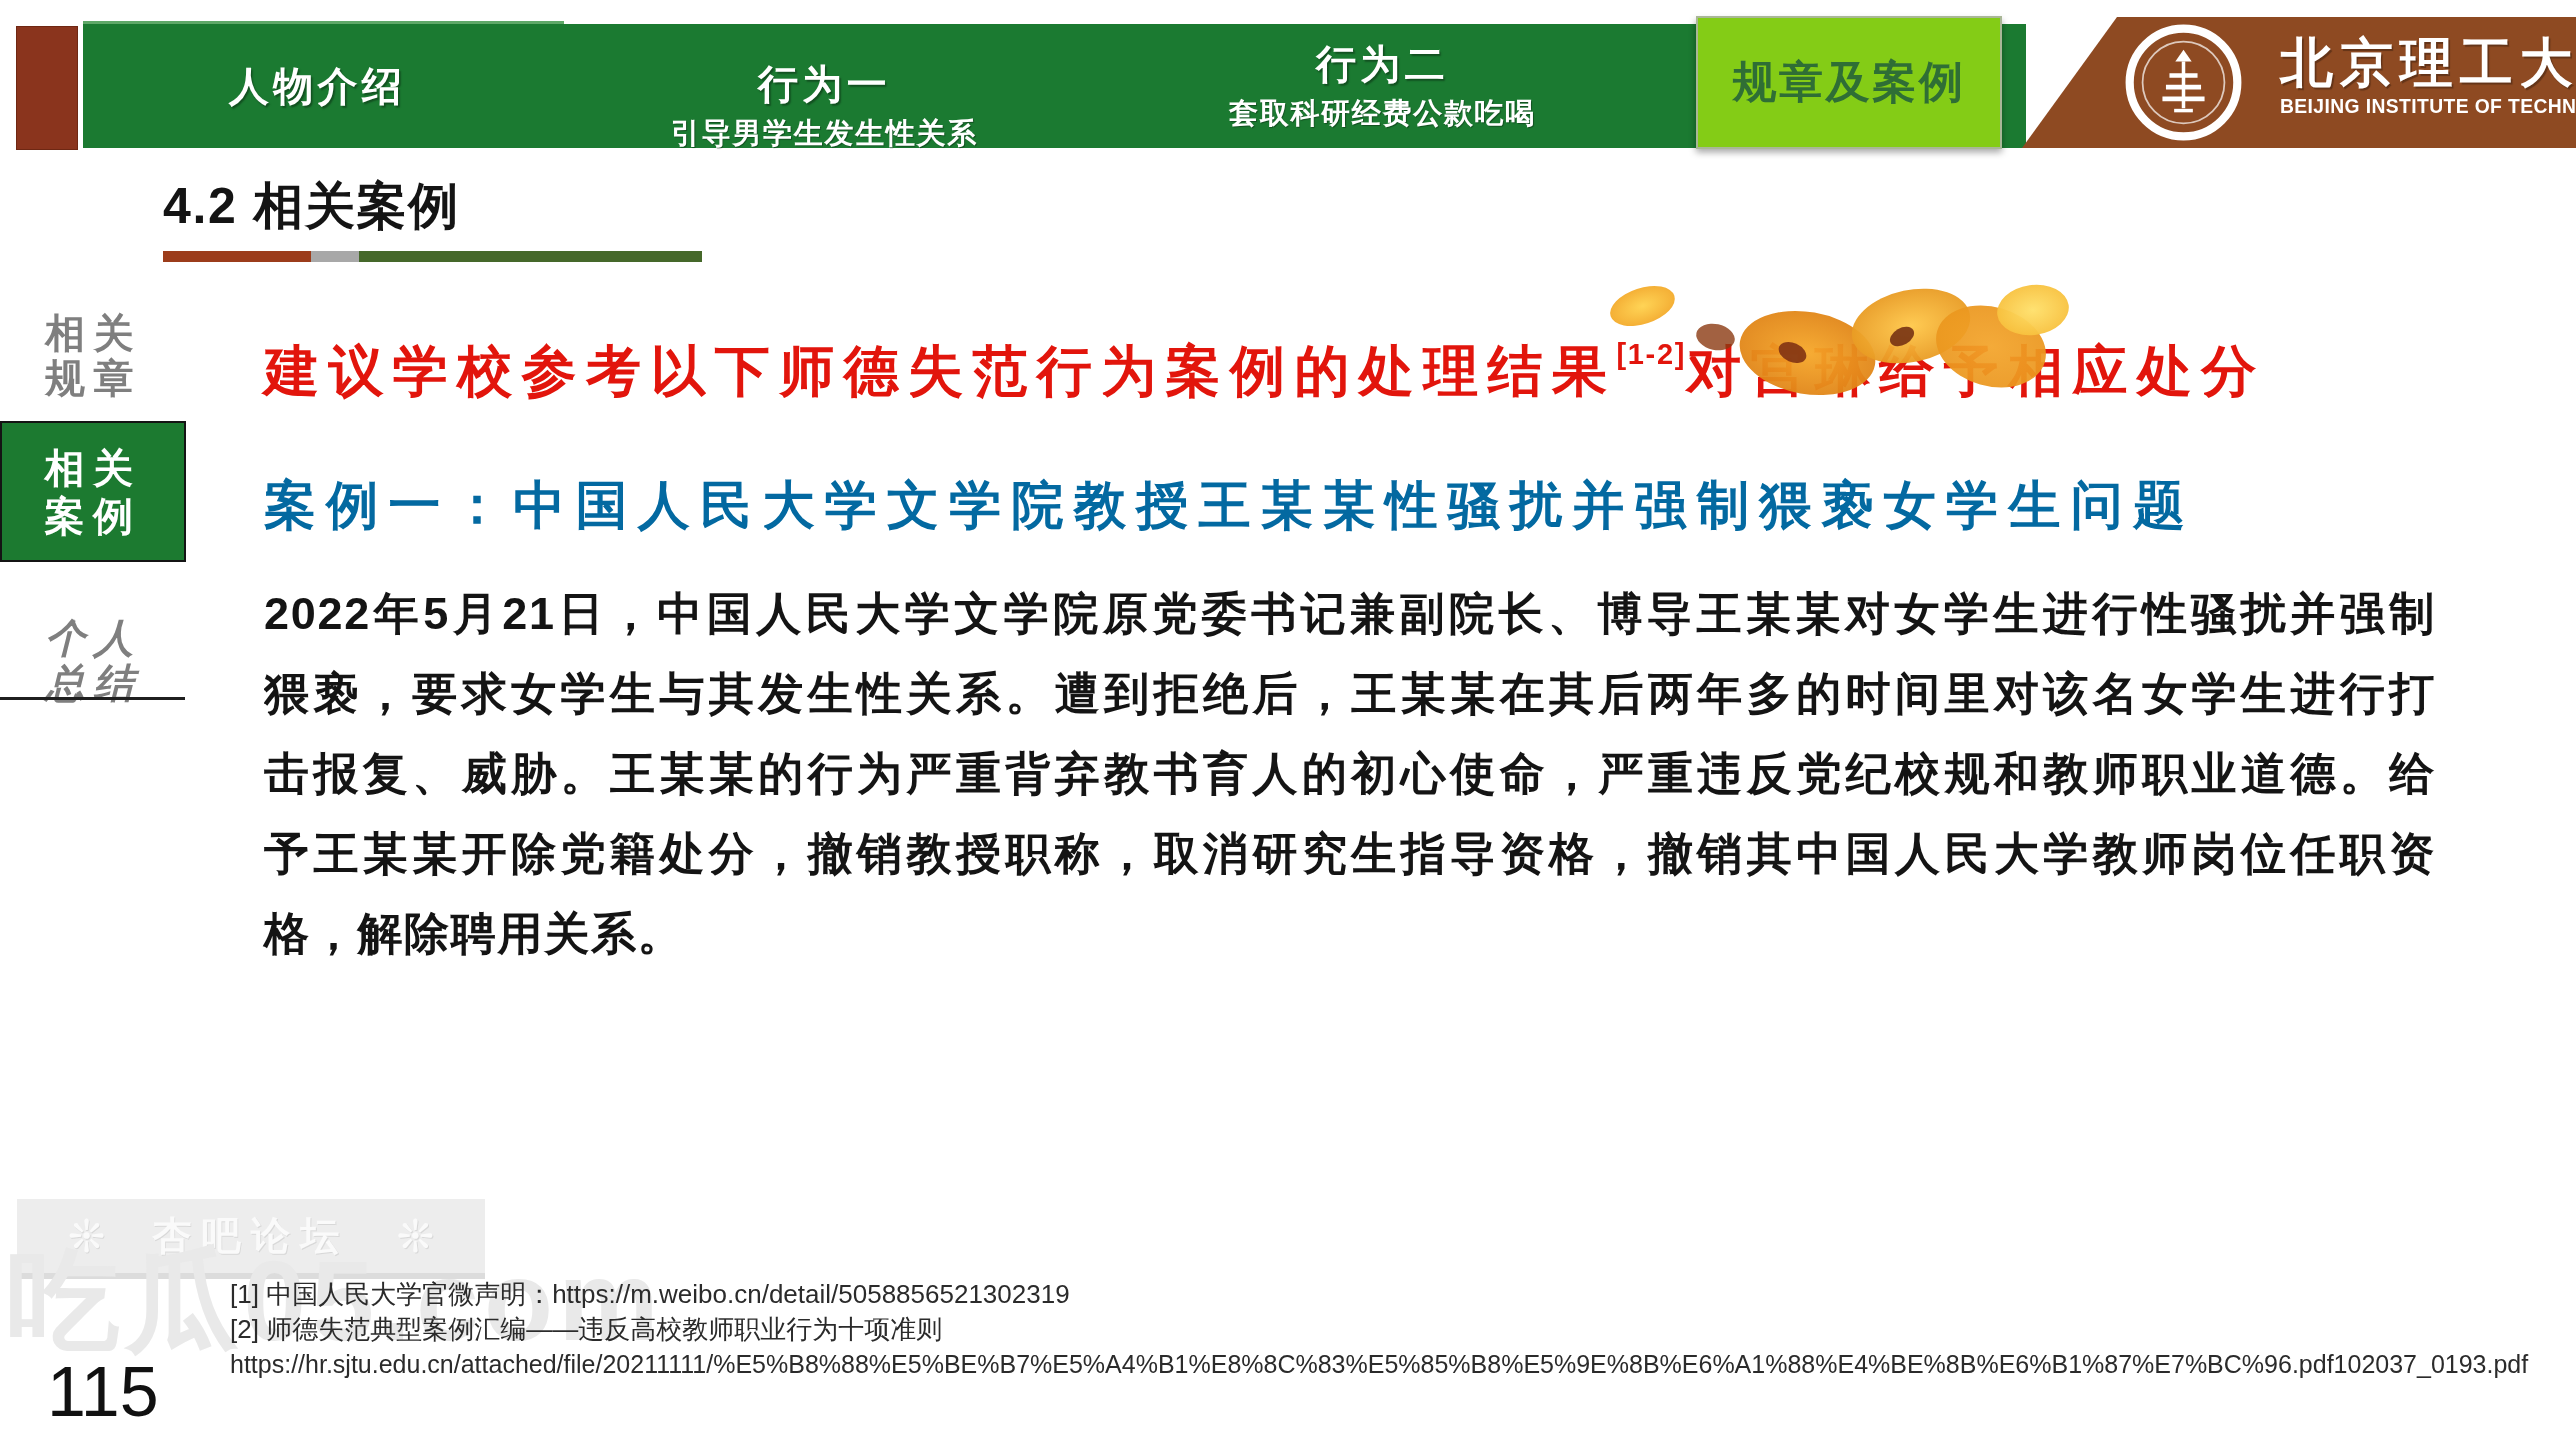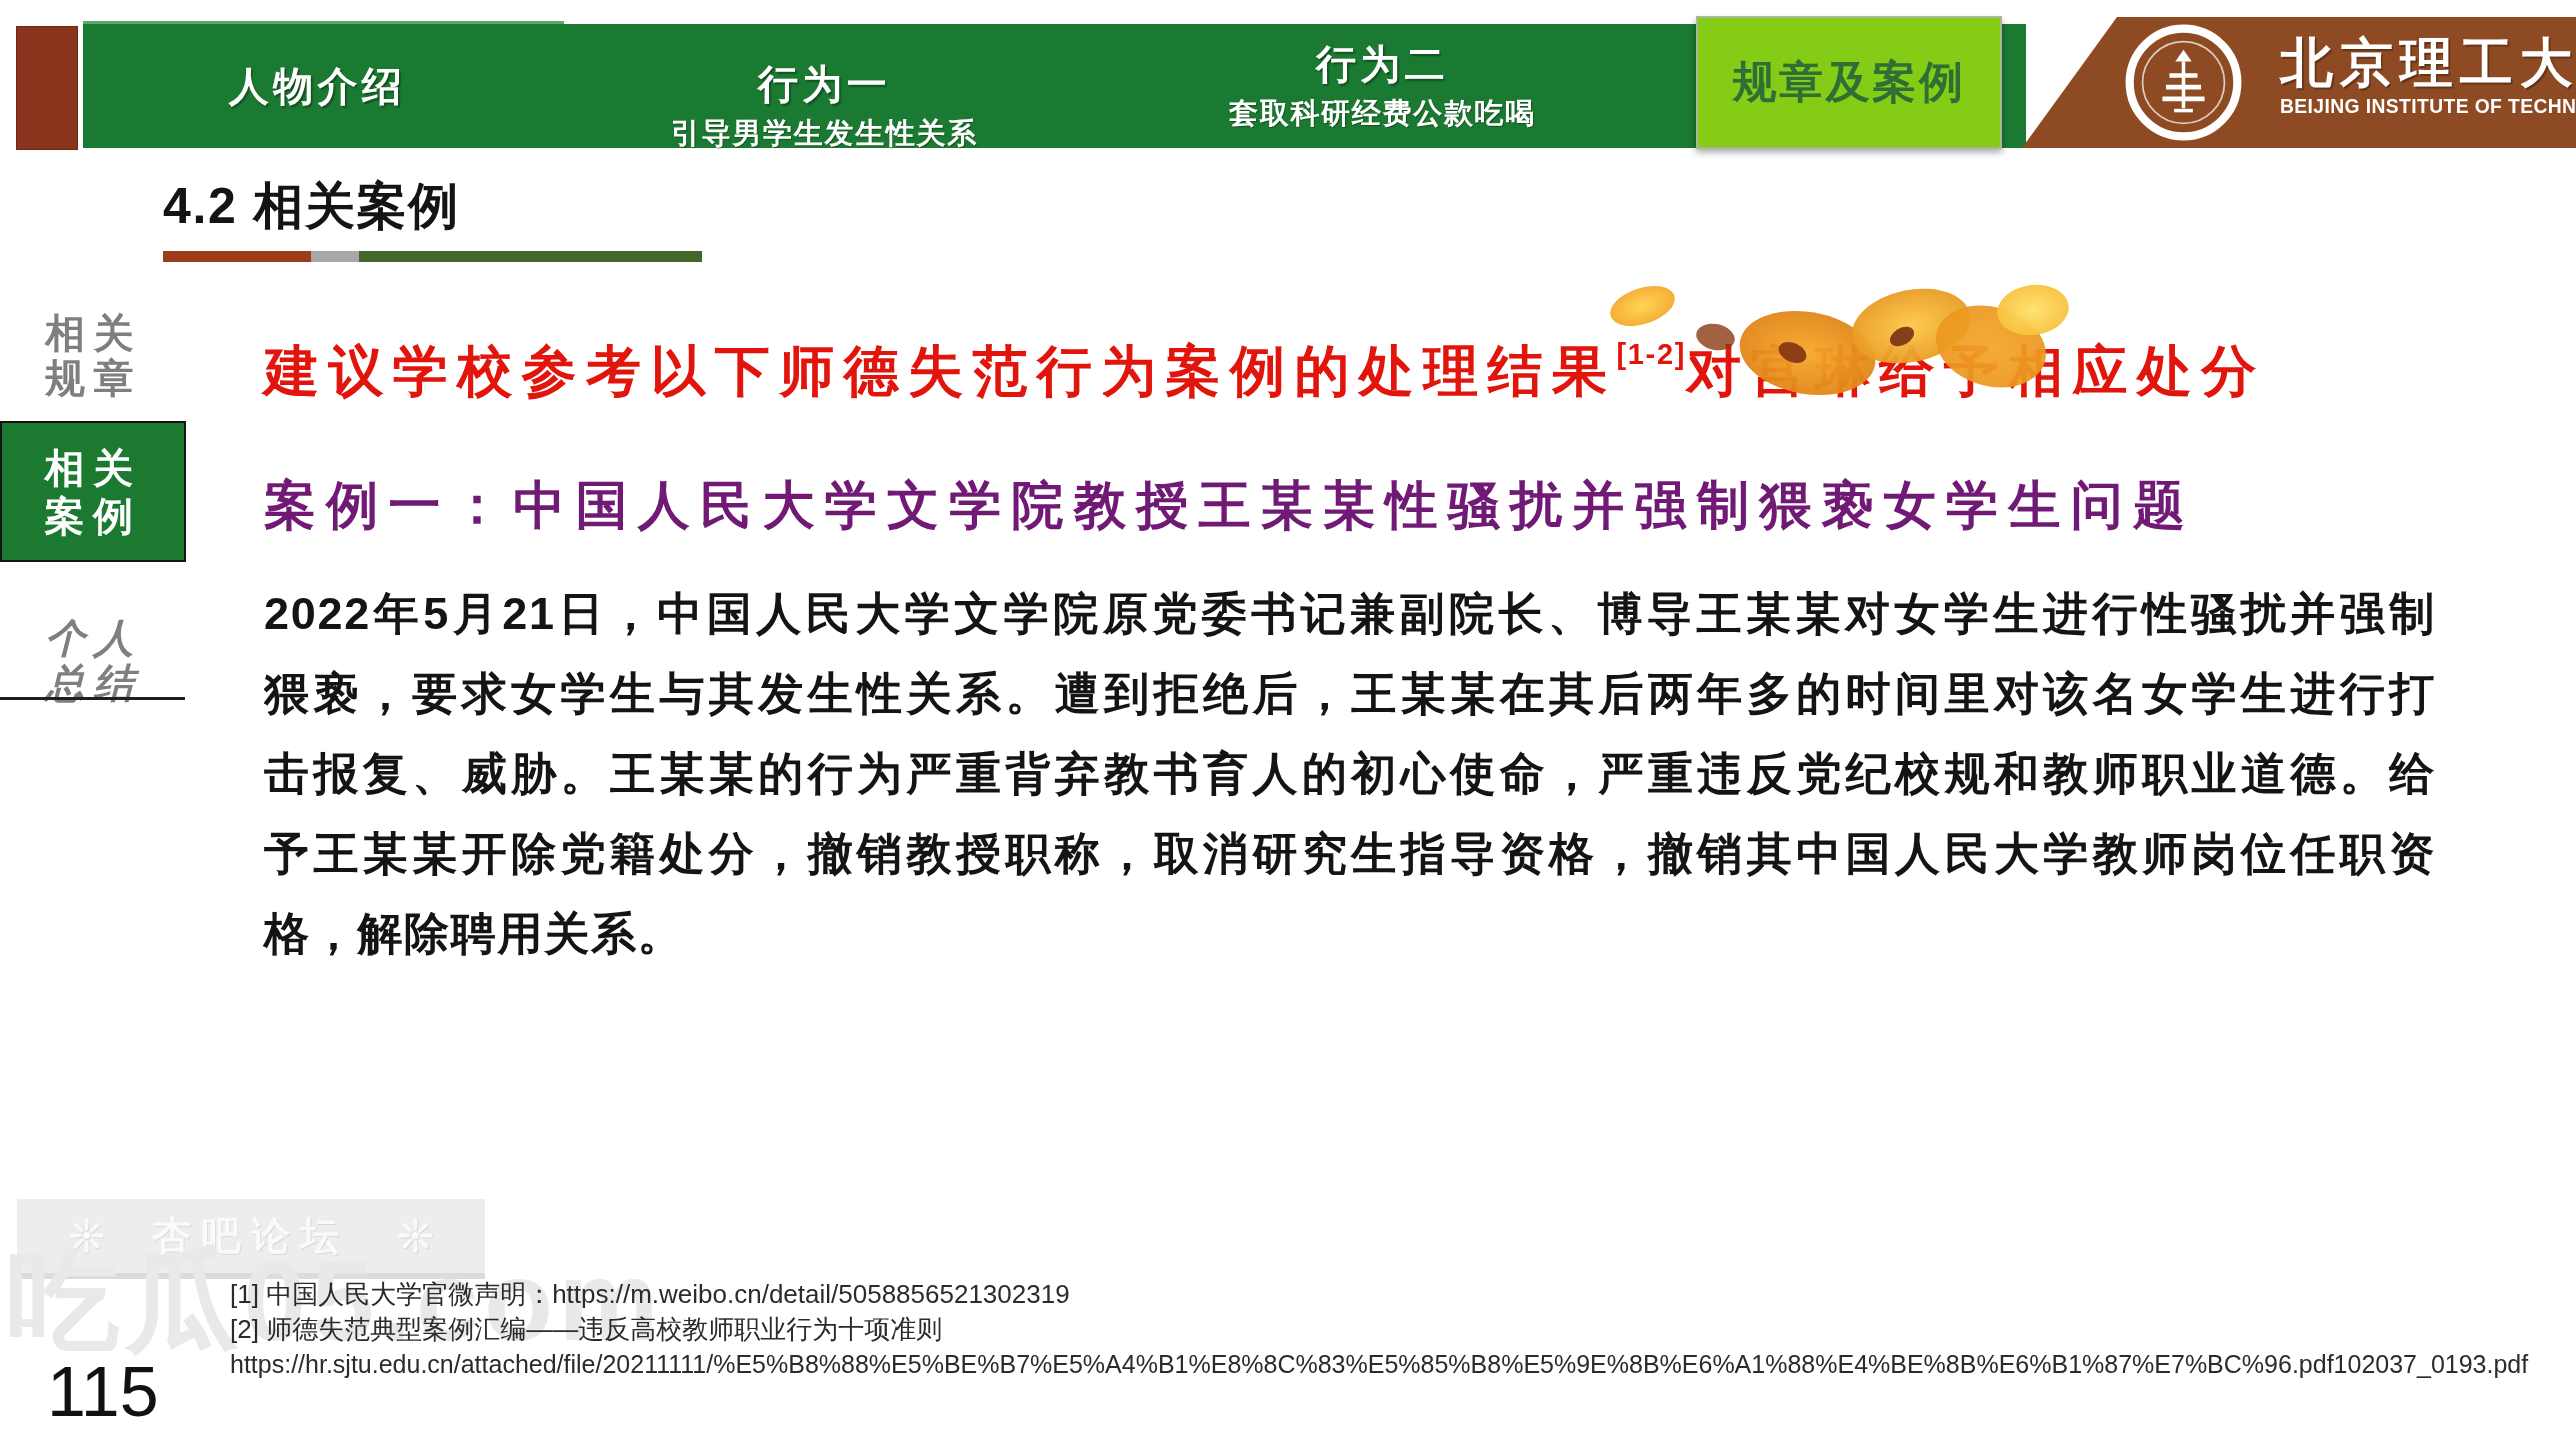--- a/index.html
+++ b/index.html
@@ -46,21 +46,21 @@
   .side-active{position:absolute;left:0px;top:421px;width:182px;height:137px;background:#1c7a30;
                border:2.6px solid #141414;color:#ffffff;display:flex;flex-direction:column;
                align-items:center;justify-content:center;font-size:40px;font-weight:800;
                line-height:1.2;letter-spacing:8.6px;cursor:pointer;}
   .side-divider{position:absolute;left:0;top:697px;width:185px;height:3.4px;background:#1f1f1f;}
 
   
   .headline{position:absolute;left:264px;top:335px;white-space:nowrap;color:#e2150c;
             font-weight:800;font-size:55px;letter-spacing:9.4px;z-index:2;}
   .headline sup{font-size:29px;letter-spacing:1.7px;vertical-align:26px;}
-  .case-title{position:absolute;left:264px;top:471px;white-space:nowrap;color:#701a75;
+  .case-title{position:absolute;left:264px;top:471px;white-space:nowrap;color:#0369a1;
               font-weight:800;font-size:52px;letter-spacing:10.3px;z-index:2;}
   .body-text{position:absolute;left:264px;top:574px;width:2172px;z-index:2;}
   .body-line{height:80px;line-height:80px;font-size:45px;font-weight:700;color:#141414;
              letter-spacing:1.7px;white-space:nowrap;}
   .justified{white-space:normal;text-align:justify;-moz-text-align-last:justify;text-align-last:justify;
              overflow:hidden;}
 
   
   .scribble{position:absolute;left:1593px;top:283px;width:498px;height:133px;z-index:3;pointer-events:none;}
   .blob{position:absolute;border-radius:50%;}

